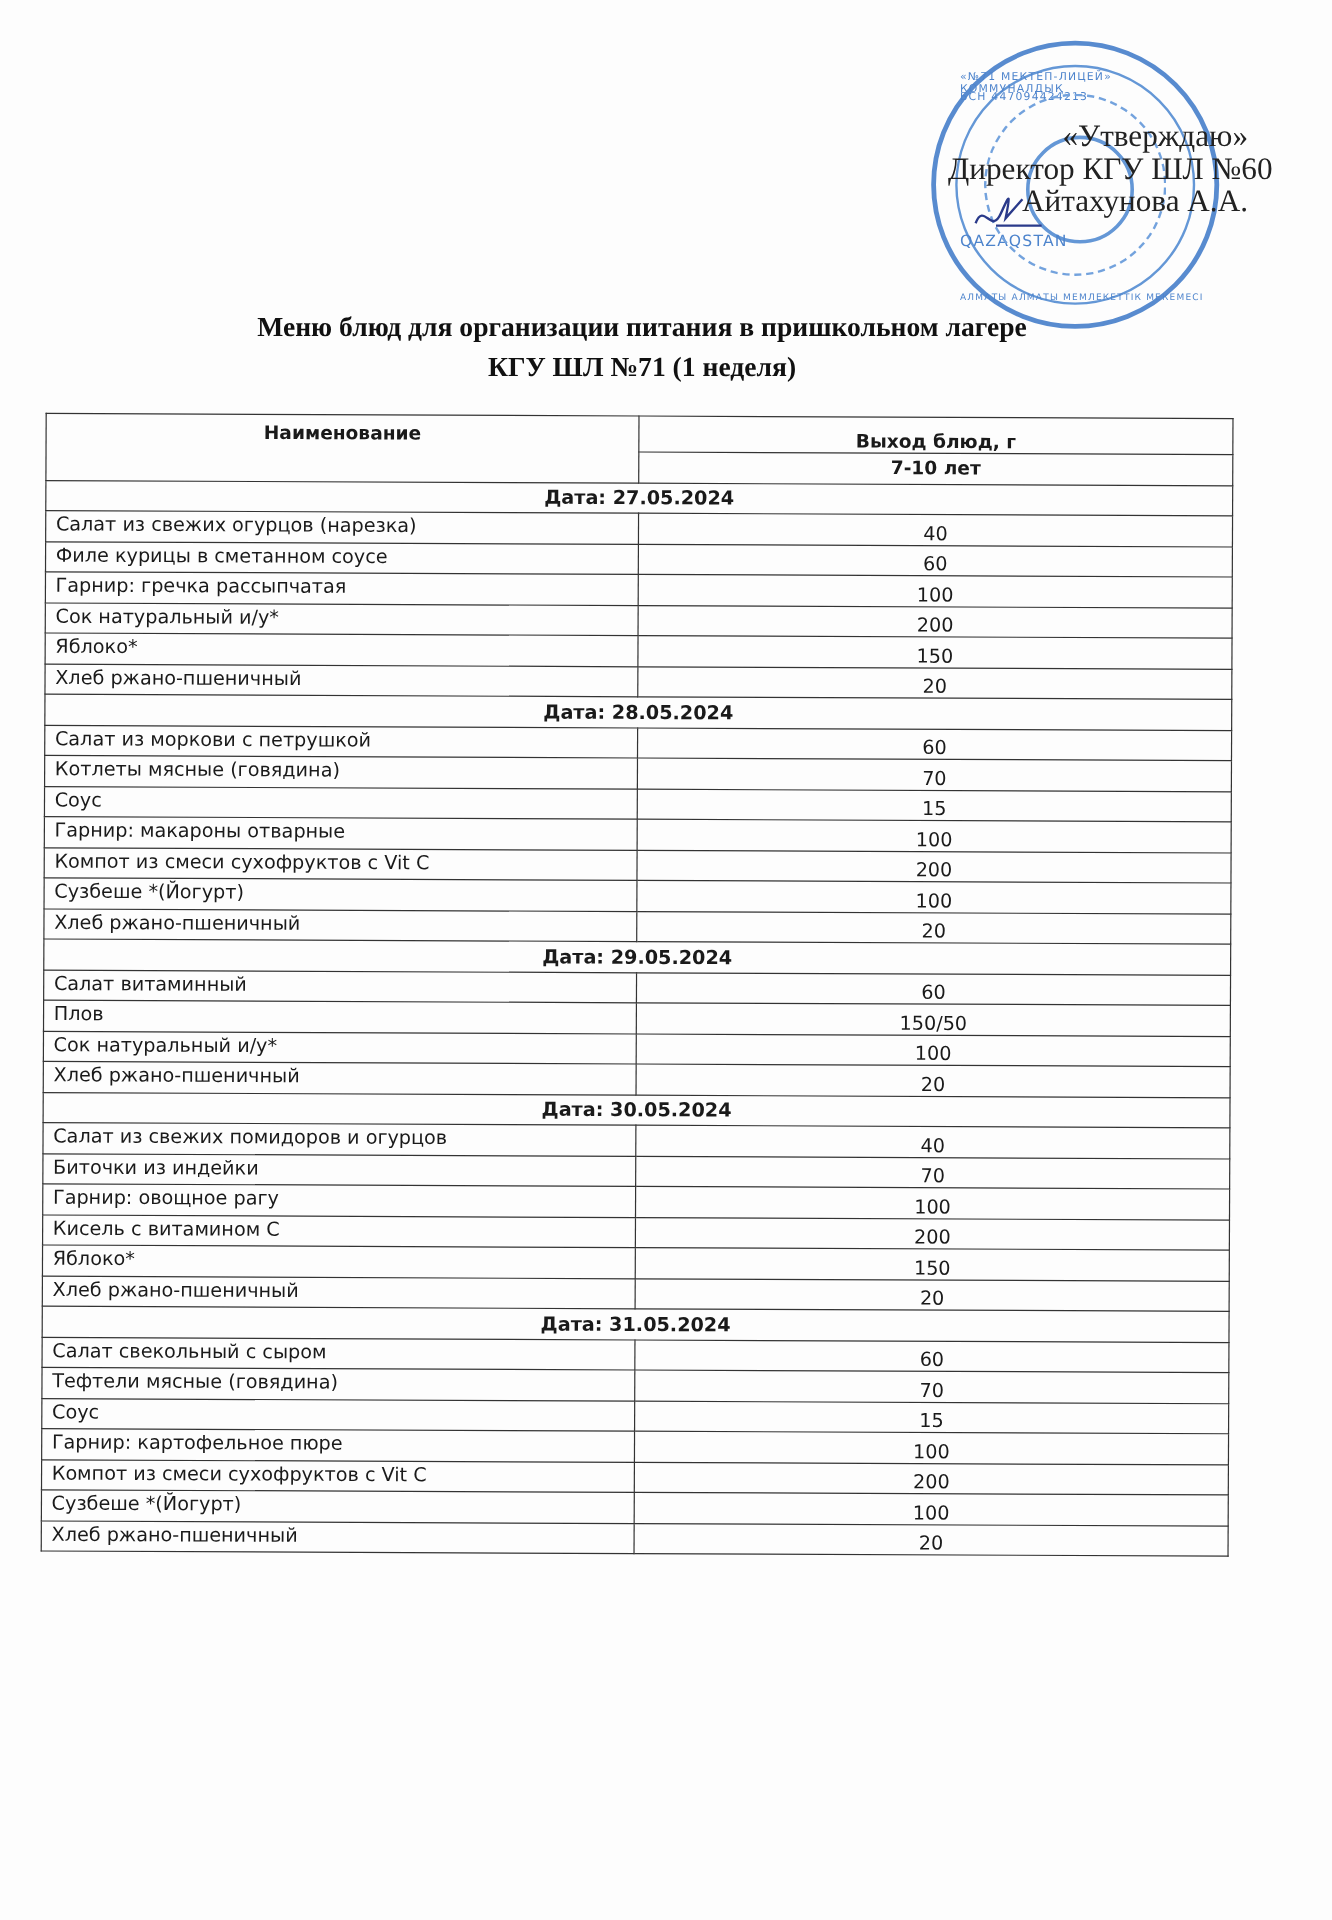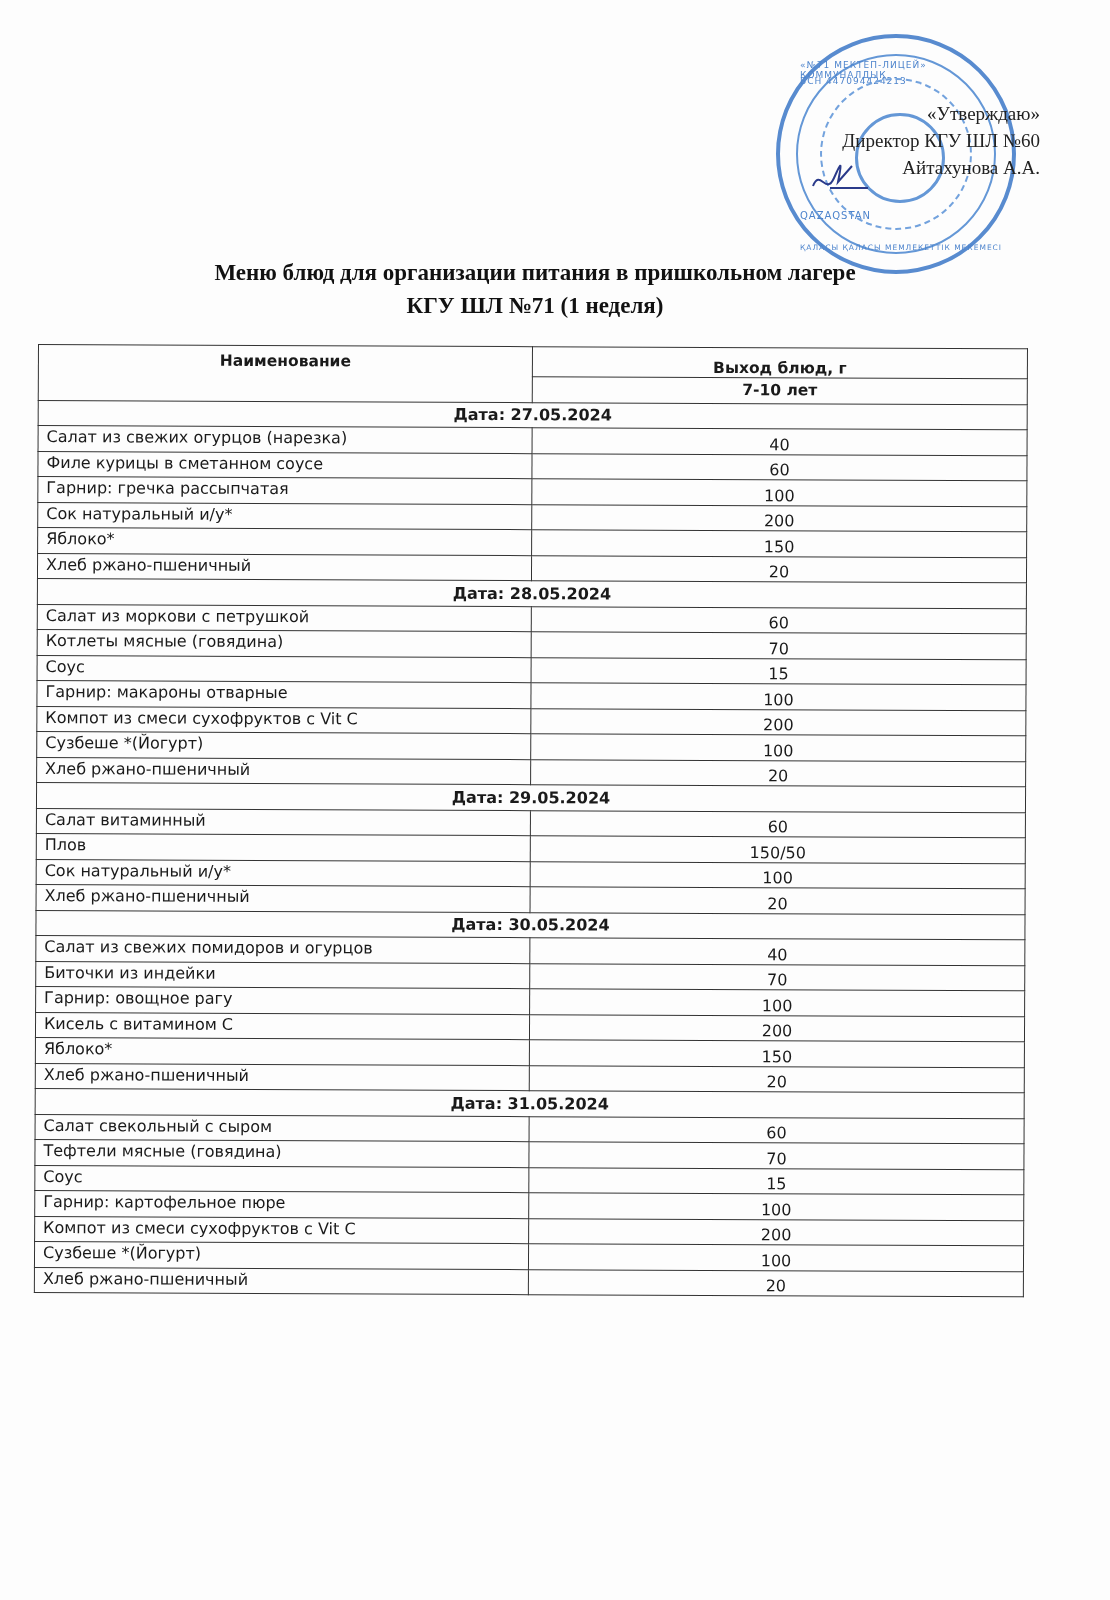--- a/index.html
+++ b/index.html
@@ -1,19 +1,19 @@
 <!DOCTYPE html>
 <html><head>
 <meta charset="utf-8">
 <style>
   html, body { margin: 0; padding: 0; background: #ffffff; }
   body { width: 1110px; height: 1600px; position: relative; overflow: hidden; font-family: "DejaVu Sans", sans-serif; color: #1a1a1a; }
   .page { position: absolute; inset: 0; background: #fdfdfd; }
 
-  .approval { position: absolute; left: 790px; top: 100px; width: 250px; text-align: right; font-family: "Liberation Serif", serif; font-size: 19px; line-height: 27px; color: #222; z-index: 3; }
+  .approval { position: absolute; left: 790px; top: 100px; width: 250px; text-align: right; font-family: "Liberation Serif", serif; font-size: 26px; line-height: 27px; color: #222; z-index: 3; }
   .approval div { white-space: nowrap; }
 
   .stamp { position: absolute; left: 776px; top: 34px; width: 240px; height: 240px; border-radius: 50%; border: 4px solid #3c78c8; box-sizing: border-box; opacity: 0.85; z-index: 2; }
   .stamp::before { content: ""; position: absolute; inset: 16px; border-radius: 50%; border: 2px solid #4a86d0; }
   .stamp::after { content: ""; position: absolute; inset: 40px; border-radius: 50%; border: 2px dashed #5b93d8; }
   .stamp-text { position: absolute; left: 0; right: 0; font-size: 9px; color: #2f6fc4; font-family: "DejaVu Sans", sans-serif; letter-spacing: 1px; margin-left: 20px; }
   .stamp-emblem { position: absolute; left: 75px; top: 75px; width: 90px; height: 90px; border-radius: 50%; border: 3px solid #4a86d0; box-sizing: border-box; }
   .signature { position: absolute; left: 808px; top: 158px; width: 70px; height: 40px; z-index: 4; }
 
   .title { position: absolute; left: 0; right: 0; top: 256px; text-align: center; font-family: "Liberation Serif", serif; font-weight: bold; font-size: 23px; line-height: 33px; color: #111; z-index: 1; transform: translateX(-20px); }
@@ -30,22 +30,22 @@
 </style>
 </head>
 <body>
 
 <div class="page">
 
   <div class="stamp">
     <div class="stamp-text" style="top:22px;">«№71 МЕКТЕП-ЛИЦЕЙ» КОММУНАЛДЫҚ</div>
     <div class="stamp-text" style="top:38px;">БСН 447094424213</div>
     <div class="stamp-emblem"></div>
-    <div class="stamp-text" style="top:172px;font-size:10px;">QAZAQSTAN</div>
-    <div class="stamp-text" style="top:205px;font-size:7.5px;">ҚАЛАСЫ ҚАЛАСЫ МЕМЛЕКЕТТІК МЕКЕМЕСІ</div>
+    <div class="stamp-text" style="top:156px;font-size:13px;">QAZAQSTAN</div>
+    <div class="stamp-text" style="top:205px;font-size:7.5px;">АЛМАТЫ АЛМАТЫ МЕМЛЕКЕТТІК МЕКЕМЕСІ</div>
   </div>
 
   <svg class="signature" viewBox="0 0 70 40">
     <path d="M5 28 C 12 10, 18 38, 26 20 S 34 4, 30 24 L 44 8 M 22 30 L 60 30" stroke="#2a3a8a" stroke-width="2" fill="none"></path>
   </svg>
 
   <div class="approval">
     <div>«Утверждаю»</div>
     <div>Директор КГУ ШЛ №60</div>
     <div>Айтахунова А.А.</div>

